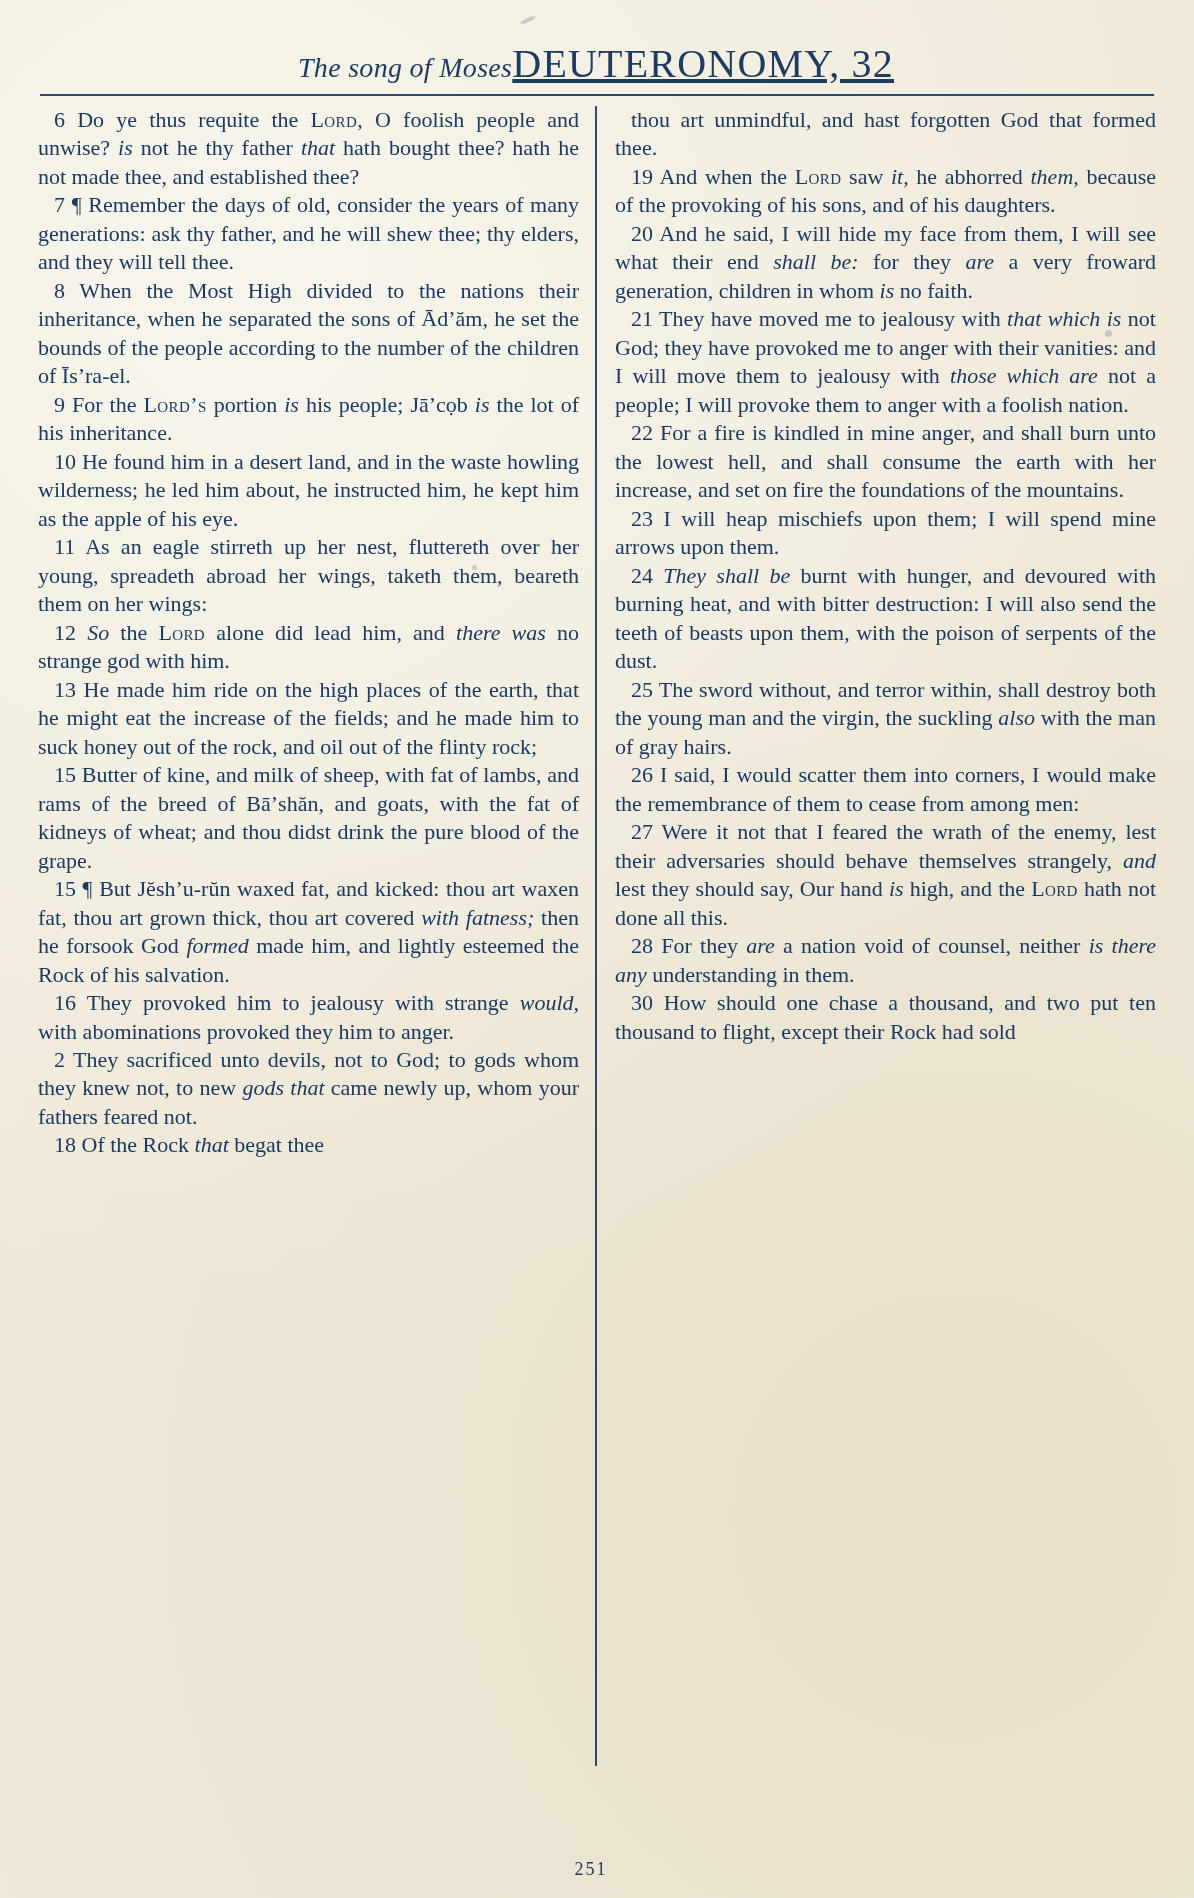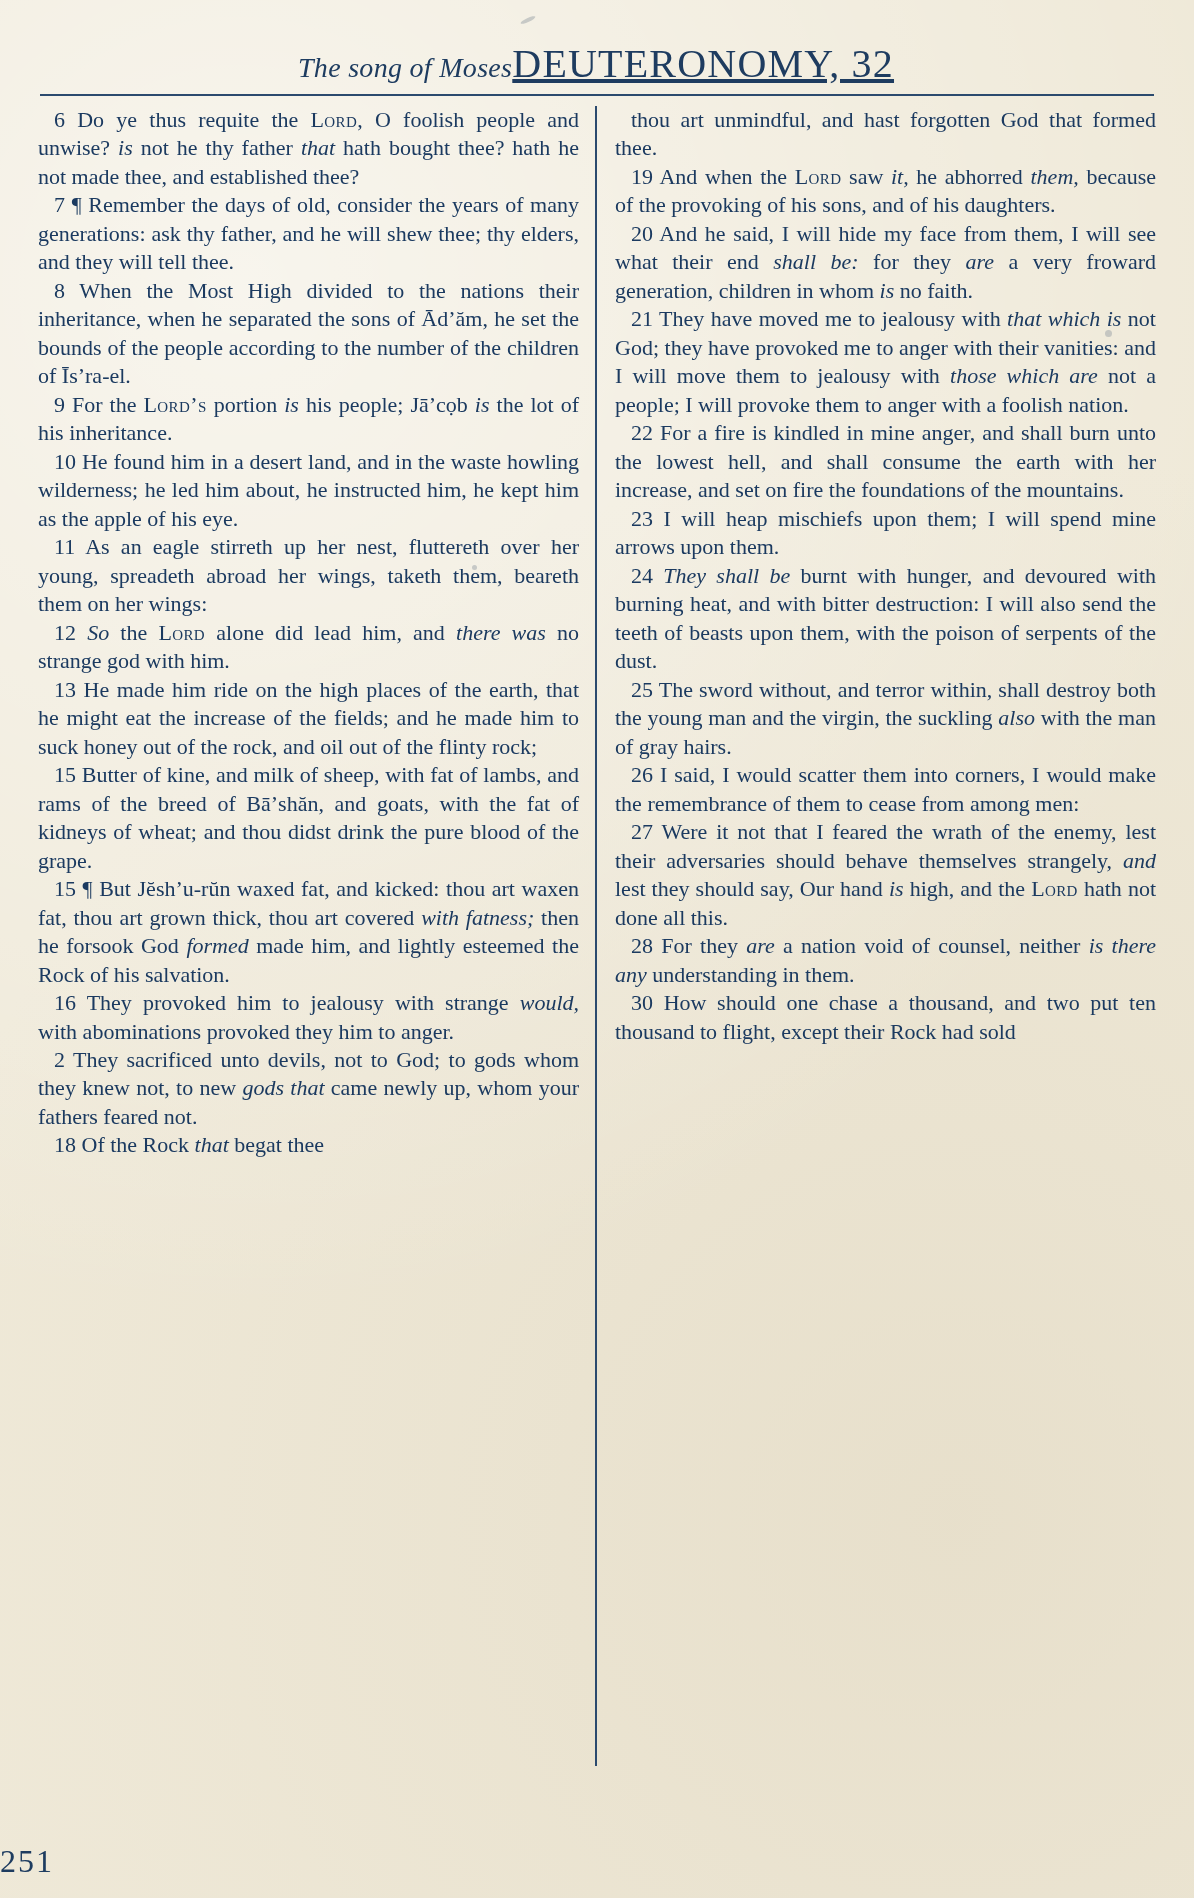--- a/index.html
+++ b/index.html
@@ -86,21 +86,22 @@
   .sc {
     font-variant: small-caps;
     letter-spacing: 0.4px;
   }
   .it { font-style: italic; }
   .footer {
     position: absolute;
     left: 0;
     right: 12px;
     bottom: 18px;
-    font-size: 32px;
+    text-align: center;
+    font-size: 18px;
     letter-spacing: 2px;
     color: #1e3c60;
   }
   .speck {
     position: absolute;
     background: #9aa2a8;
     opacity: 0.5;
     border-radius: 50%;
   }
 </style>

